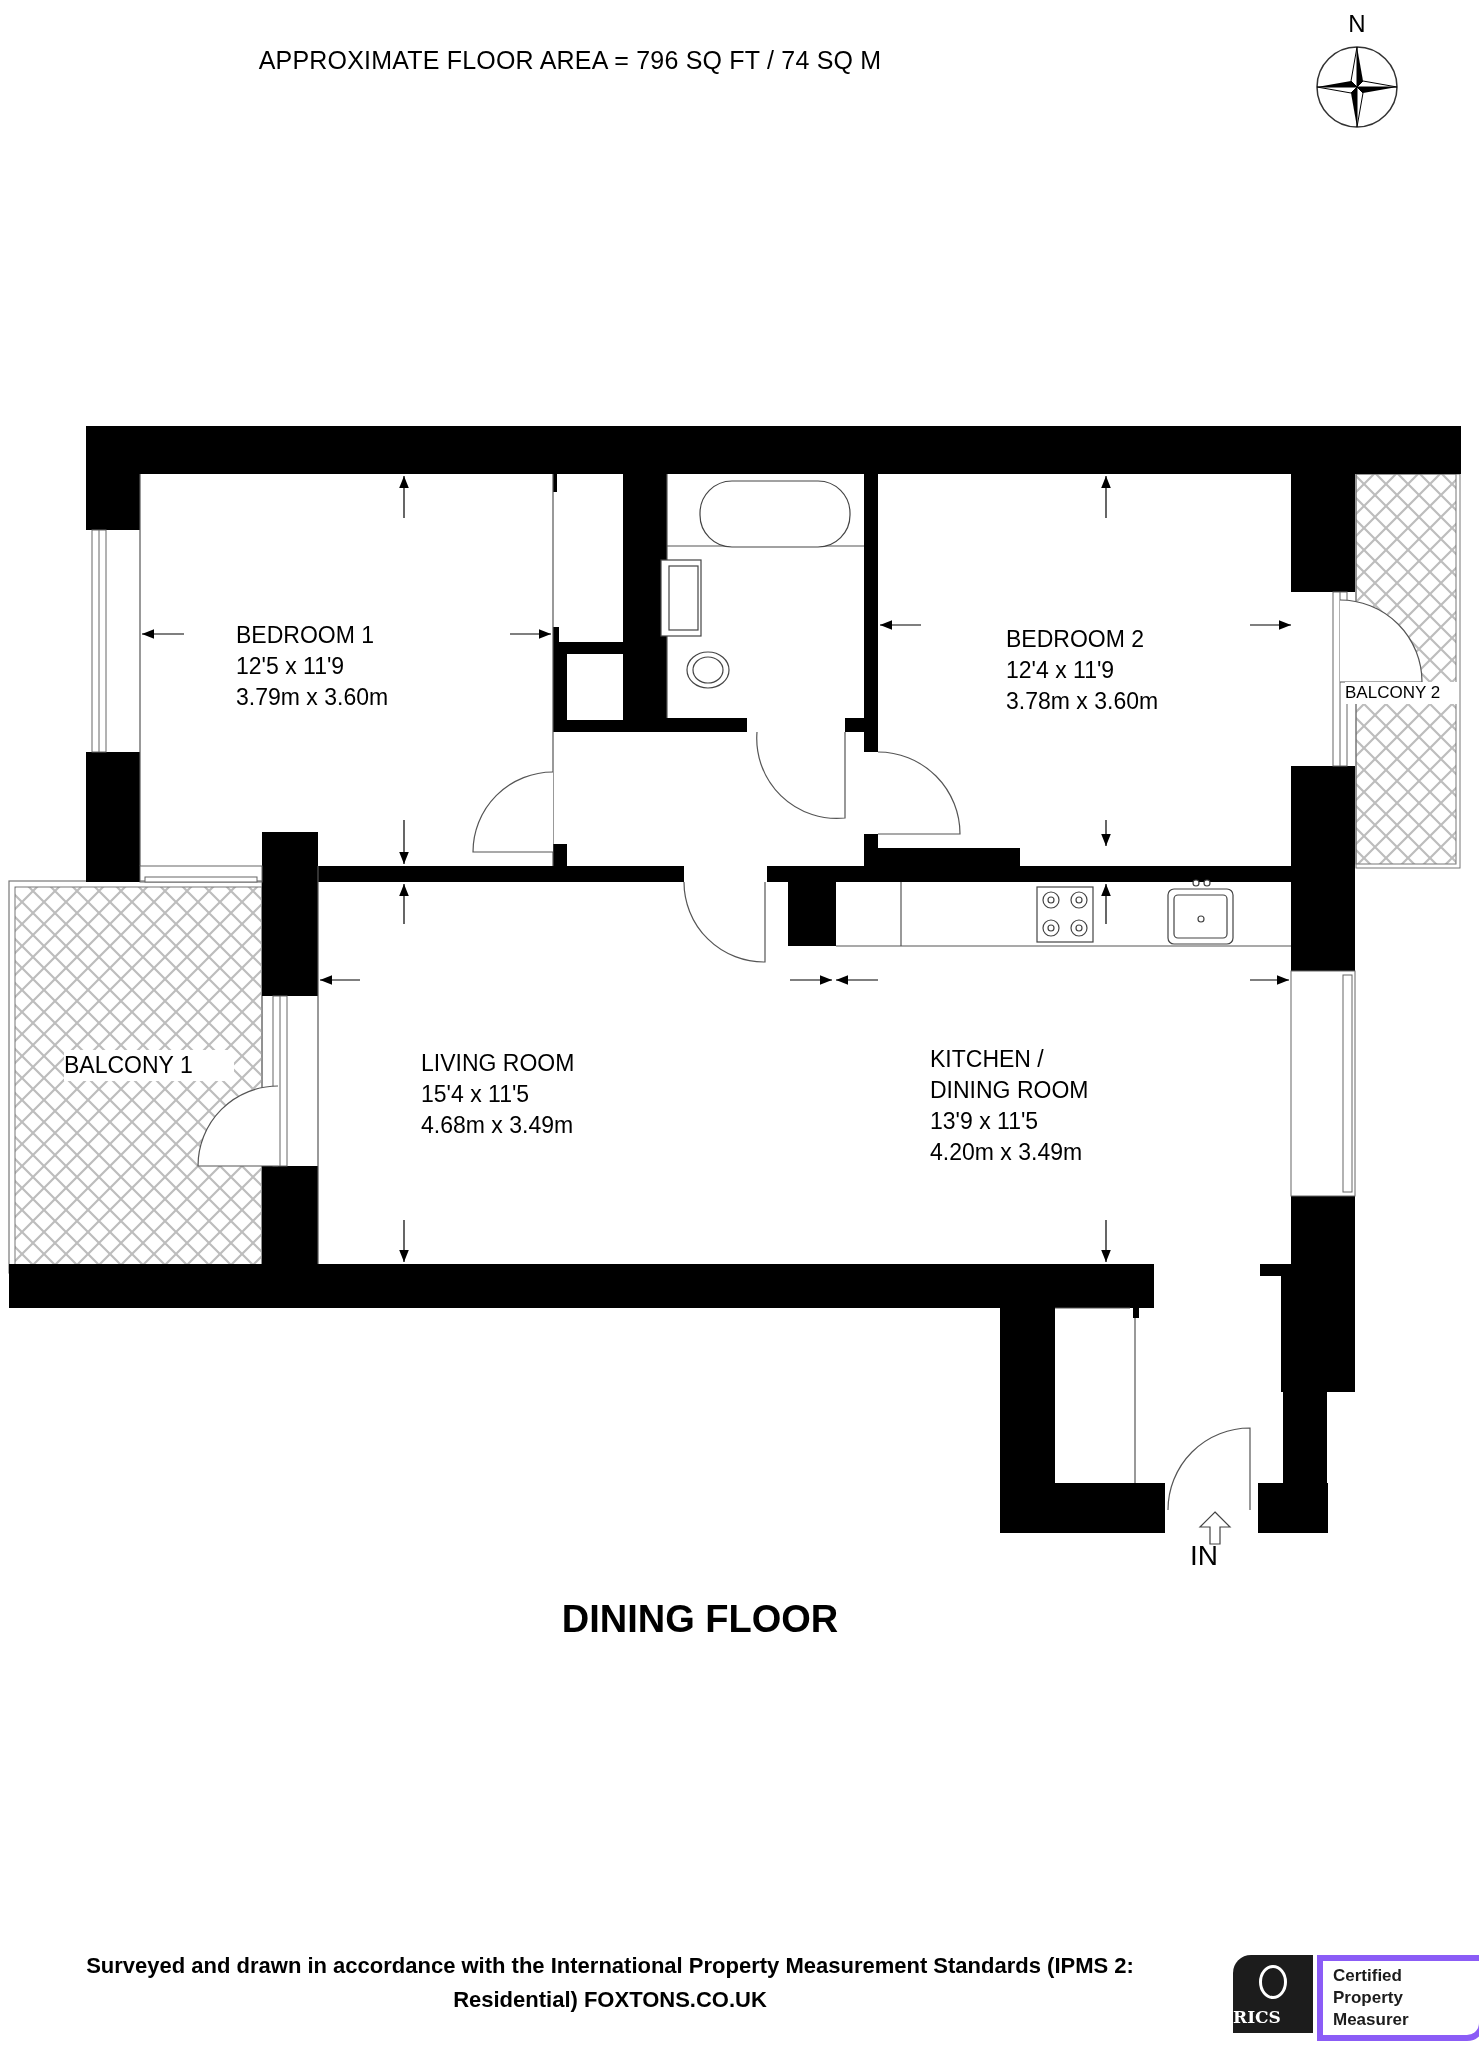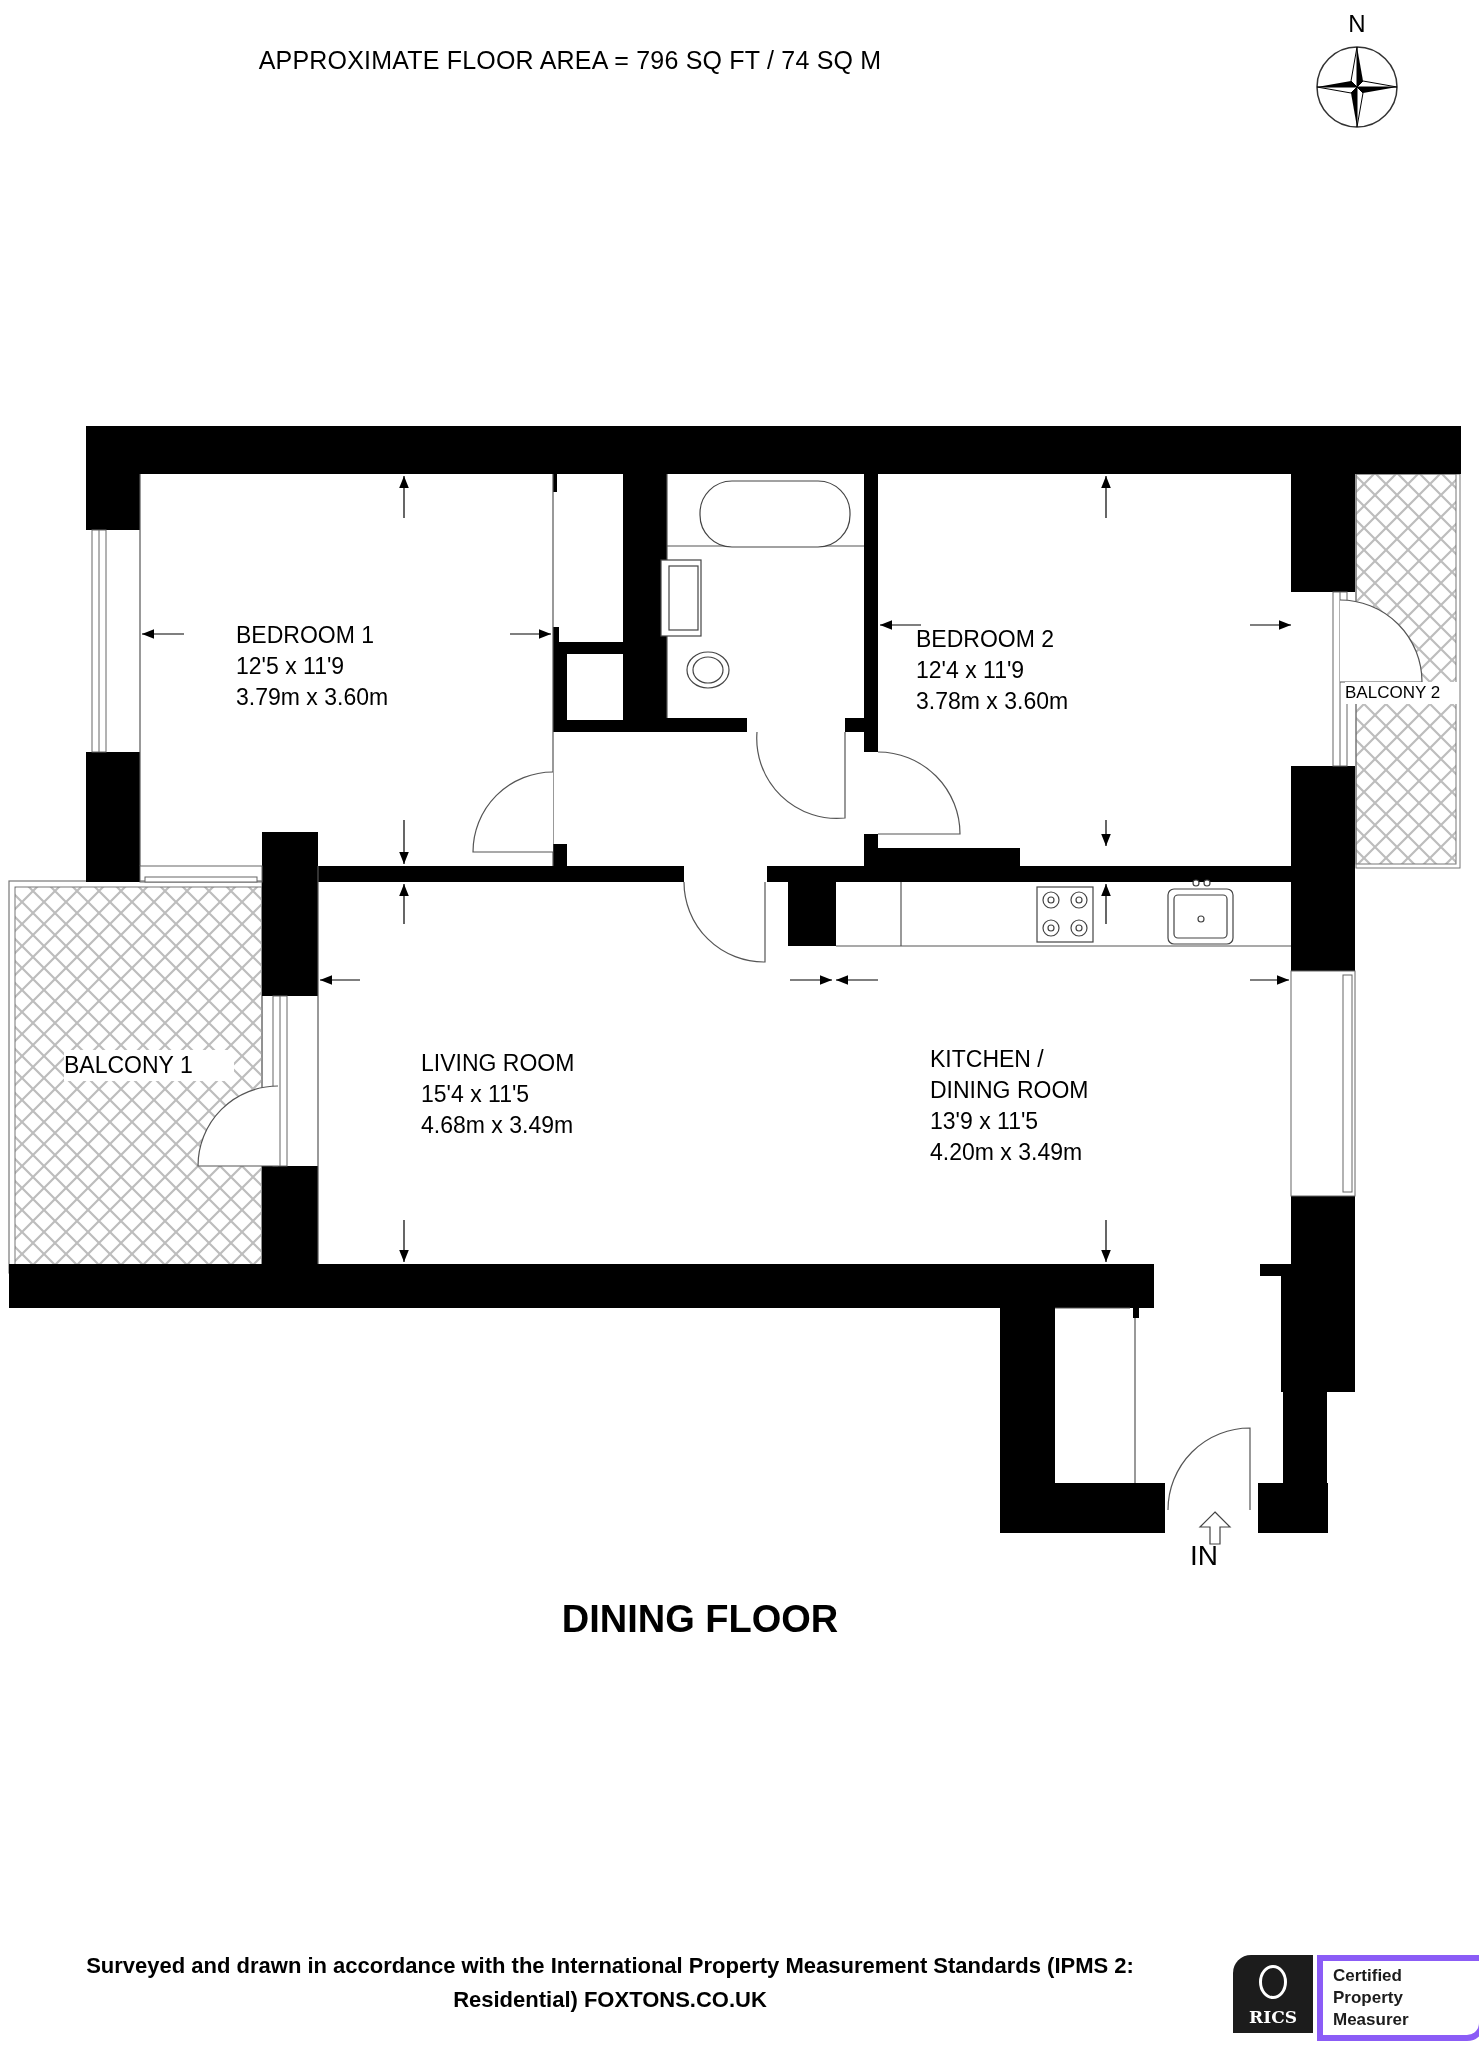--- a/index.html
+++ b/index.html
@@ -9,21 +9,21 @@
   .compass .n { position: absolute; left: 0; width: 100%; top: 0; text-align: center; font-size: 24px; }
   .plan { position: absolute; left: 0; top: 0; width: 1479px; height: 2048px; }
   .room-label { position: absolute; text-align: left; font-size: 23px; line-height: 31px; }
   .room-label.small { font-size: 17px; line-height: 22px; }
   .floor-name { position: absolute; left: 0; width: 1400px; top: 1598px; text-align: center; font-weight: bold; font-size: 38px; }
   .in-label { position: absolute; left: 1190px; top: 1540px; font-size: 28px; }
   .footer { position: absolute; left: 0; width: 1220px; top: 1949px; text-align: center; font-weight: bold; font-size: 22px; line-height: 34px; }
   .rics { position: absolute; left: 1233px; top: 1955px; width: 242px; height: 78px; }
   .rics .dark { position: absolute; left: 0; top: 0; width: 80px; height: 78px; background: #1c1c1c; border-radius: 18px 0 0 0; color: #fff; }
   .rics .dark .lion { position: absolute; left: 26px; top: 10px; width: 28px; height: 34px; border-radius: 50%; border: 3px solid #fff; box-sizing: border-box; }
-  .rics .dark .brand { position: absolute; left: 0; width: 100%; bottom: 6px; text-align: center; font-weight: bold; font-size: 17px; font-family: "DejaVu Serif", serif; }
+  .rics .dark .brand { position: absolute; left: 0; width: 100%; bottom: 6px; font-weight: bold; font-size: 17px; font-family: "DejaVu Serif", serif; }
   .rics .light { position: absolute; left: 84px; top: 0; width: 156px; height: 74px; border: 6px solid #8b5cf6; border-radius: 0 0 18px 0; box-sizing: content-box; }
   .rics .light span { display: block; padding-left: 10px; font-weight: bold; font-size: 17px; line-height: 22px; color: #1c1c1c; }
   .rics .light span:first-child { padding-top: 4px; }
 </style>
 </head>
 <body>
 
 <div class="title">APPROXIMATE FLOOR AREA = 796 SQ FT / 74 SQ M</div>
 
 <div class="compass">
@@ -194,21 +194,21 @@
   <g>
     <polygon points="1215,1512 1230,1527 1220,1527 1220,1544 1210,1544 1210,1527 1200,1527" fill="#fff" stroke="#444" stroke-width="1.2"></polygon>
   </g>
 </svg>
 
 <div class="room-label" style="left:236px;top:620px;width:260px;">
   <div>BEDROOM 1</div>
   <div>12'5 x 11'9</div>
   <div>3.79m x 3.60m</div>
 </div>
-<div class="room-label" style="left:916px;top:624px;width:260px;">
+<div class="room-label" style="left:1006px;top:624px;width:260px;">
   <div>BEDROOM 2</div>
   <div>12'4 x 11'9</div>
   <div>3.78m x 3.60m</div>
 </div>
 <div class="room-label" style="left:421px;top:1048px;width:260px;">
   <div>LIVING ROOM</div>
   <div>15'4 x 11'5</div>
   <div>4.68m x 3.49m</div>
 </div>
 <div class="room-label" style="left:930px;top:1044px;width:260px;">

